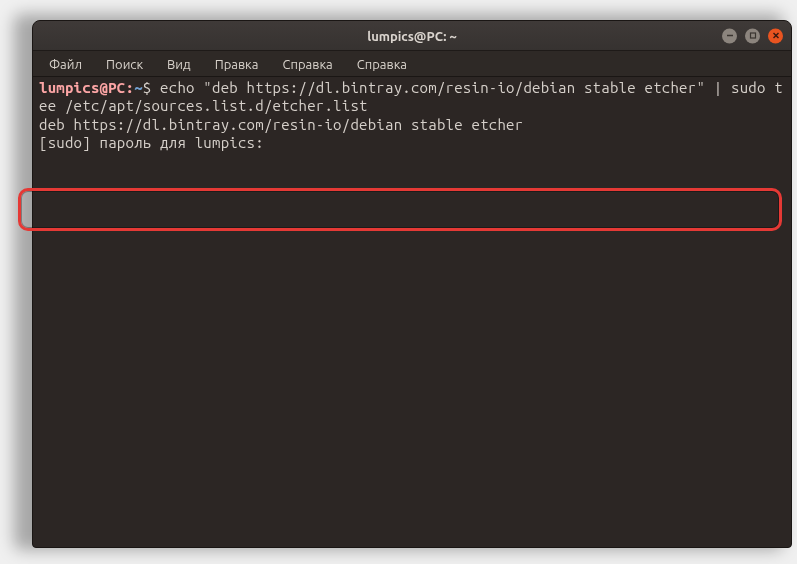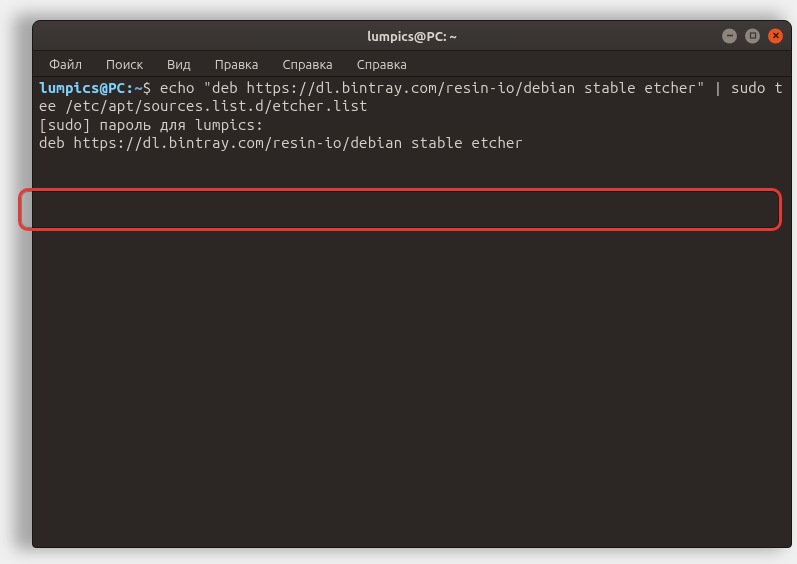--- a/index.html
+++ b/index.html
@@ -86,21 +86,21 @@
     }
     .terminal-body {
       padding: 2px 6px;
       font-size: 15px;
       line-height: 1.22;
       color: #d6d0ca;
       letter-spacing: 0.25px;
       position: relative;
       height: calc(100% - 56px);
     }
-    .prompt-user { color: #7dd3fc; font-weight: bold; }
+    .prompt-user { color: #fca5a5; font-weight: bold; }
     .prompt-tilde { color: #729fcf; font-weight: bold; }
     .prompt-sep { color: #d6d0ca; }
     .term-line { white-space: pre-wrap; word-break: break-all; }
     .highlight-box {
       position: absolute;
       border: 3px solid #e53935;
       border-radius: 10px;
       pointer-events: none;
       left: 18px;
       top: 188px;
@@ -141,18 +141,18 @@
     <span class="menu-item">Файл</span>
     <span class="menu-item">Поиск</span>
     <span class="menu-item">Вид</span>
     <span class="menu-item">Правка</span>
     <span class="menu-item">Справка</span>
     <span class="menu-item">Справка</span>
   </div>
 
   <div class="terminal-body">
     <div class="term-line"><span class="prompt-user">lumpics@PC:</span><span class="prompt-tilde">~</span><span class="prompt-sep">$</span><span> echo "deb https://dl.bintray.com/resin-io/debian stable etcher" | sudo tee /etc/apt/sources.list.d/etcher.list</span></div>
+    <div class="term-line">deb https://dl.bintray.com/resin-io/debian stable etcher</div>
     <div class="term-line">[sudo] пароль для lumpics:</div>
-    <div class="term-line">deb https://dl.bintray.com/resin-io/debian stable etcher</div>
   </div>
 </div>
 
 <div class="highlight-box"></div>
 
 </body></html>

